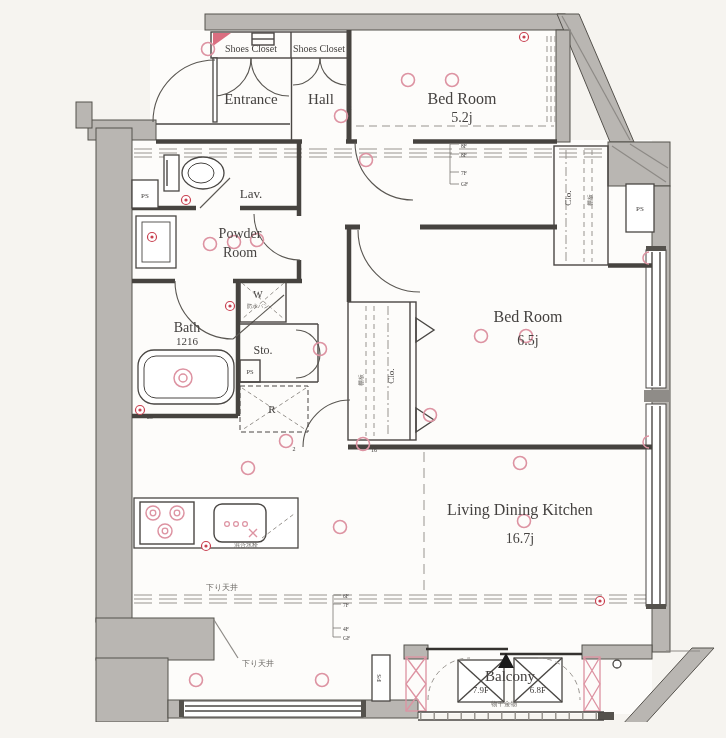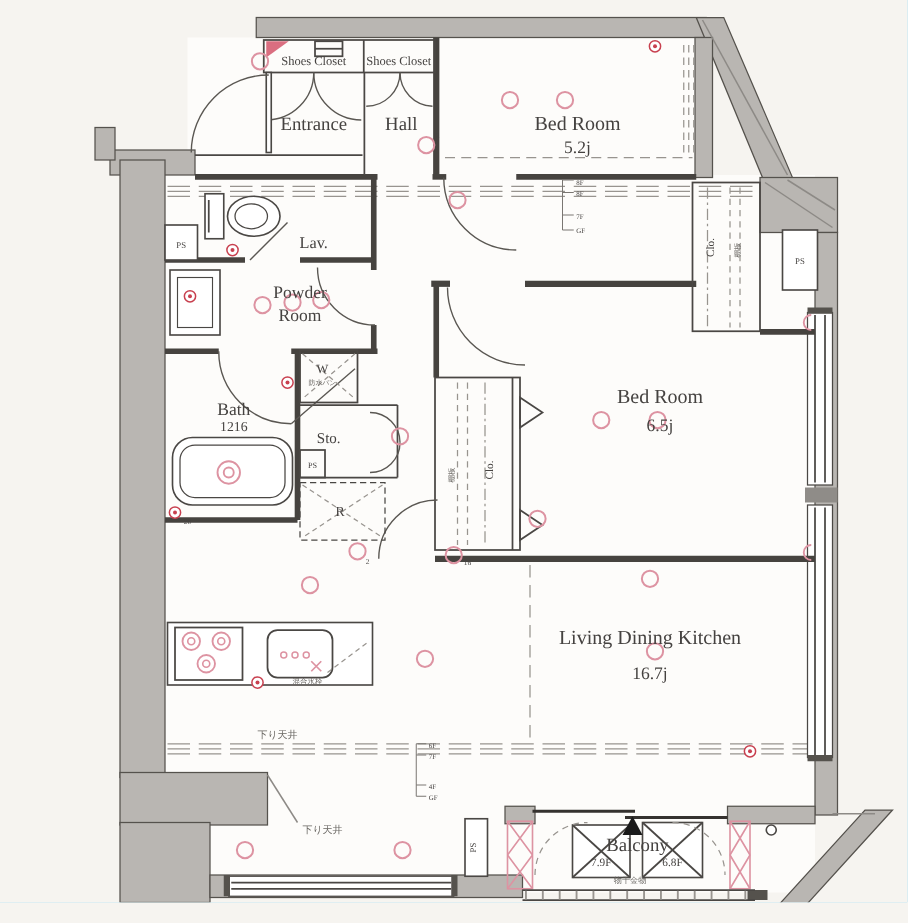--- a/index.html
+++ b/index.html
@@ -1,16 +1,16 @@
 <!DOCTYPE html>
 <html><head>
 <meta charset="utf-8">
 <style>
   html,body{margin:0;padding:0;background:#f6f4f0;}
-  .stage{width:726px;height:722px;position:relative;background:#7dd3fc;overflow:hidden;}
+  .stage{width:726px;height:722px;position:relative;background:#f0abfc;overflow:hidden;}
   svg text{font-family:"Liberation Serif","DejaVu Serif",serif;fill:#454240;}
   .wall{fill:#b9b6b2;stroke:#55524d;stroke-width:1;}
   .walld{fill:#8f8c88;}
   .floor{fill:#fdfcfa;}
   .iw{stroke:#46433f;fill:none;stroke-width:4.5;}
   .iw5{stroke:#46433f;fill:none;stroke-width:5;}
   .tw{stroke:#4a4744;fill:none;stroke-width:1.4;}
   .fix{fill:#ffffff;stroke:#4a4744;stroke-width:1.3;}
   .door{stroke:#5a5752;stroke-width:1.1;fill:none;}
   .dash{stroke:#98948f;stroke-width:1;fill:none;}

